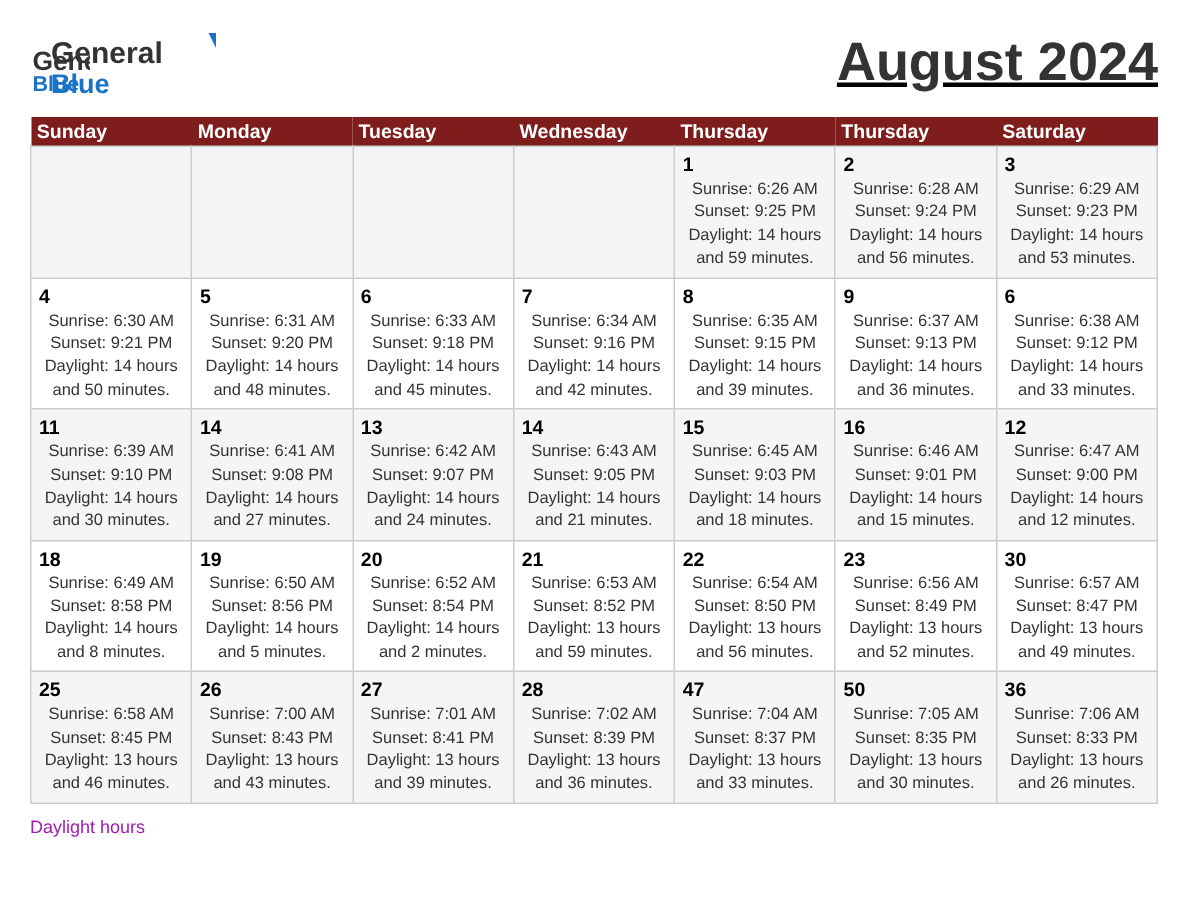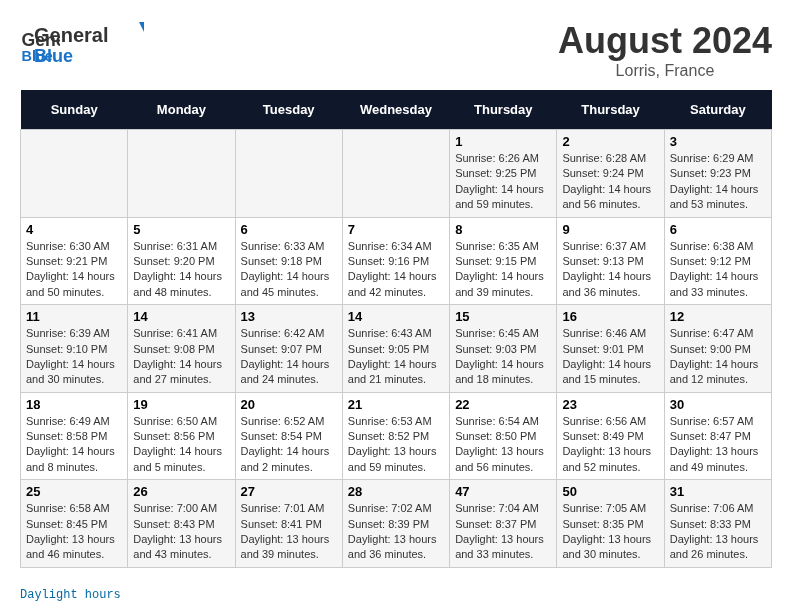--- a/index.html
+++ b/index.html
@@ -19,41 +19,42 @@
     .logo {
       display: flex;
       align-items: center;
     }
     .logo-icon {
       width: 40px;
       height: 40px;
       margin-right: 4px;
     }
     .title-area {
-      text-align: center;
+      text-align: left;
+      text-decoration: underline;
     }
     .month-title {
       font-size: 36px;
       font-weight: bold;
       color: #333;
     }
     .location {
       font-size: 16px;
       color: #555;
     }
     table {
       width: 100%;
       border-collapse: collapse;
       font-size: 11px;
     }
     thead tr th {
-      background-color: #0f172a;
+      background-color: #7f1d1d;
       color: #fff;
-      padding: 12px 4px;
-      text-align: center;
+      padding: 2px 4px;
+      text-align: left;
       font-size: 13px;
       font-weight: bold;
     }
     tbody tr td {
       border: 1px solid #ccc;
       vertical-align: top;
       padding: 4px 5px;
       min-height: 80px;
       height: 80px;
       width: calc(100%/7);
@@ -65,26 +66,26 @@
       background-color: #ffffff;
     }
     .day-num {
       font-weight: bold;
       font-size: 13px;
       margin-bottom: 2px;
     }
     .day-detail {
       color: #333;
       line-height: 1.4;
+      text-align: center;
     }
     .footer-note {
-      margin-top: 20px;
+      margin-top: 8px;
       font-size: 12px;
-      color: #0369a1;
-      font-family: Liberation Mono, monospace;
+      color: #a21caf;
     }
   </style>
 </head>
 <body>
 
 <div class="header">
   <div class="logo">
     <svg class="logo-icon" viewBox="0 0 50 50">
       <text x="2" y="28" font-size="22" font-weight="bold" fill="#333" font-family="Arial">General</text>
       <text x="2" y="46" font-size="18" font-weight="bold" fill="#1a73c7" font-family="Arial">Blue</text>
@@ -93,21 +94,20 @@
     <div style="display:flex;flex-direction:column;margin-left:-30px;">
       <svg width="110" height="48">
         <text x="0" y="22" font-size="20" font-weight="bold" fill="#333" font-family="Arial">General</text>
         <text x="0" y="42" font-size="18" font-weight="bold" fill="#1a73c7" font-family="Arial">Blue</text>
         <polygon points="105,2 118,2 111,14" fill="#1a73c7"></polygon>
       </svg>
     </div>
   </div>
   <div class="title-area">
     <div class="month-title">August 2024</div>
-    <div class="location">Lorris, France</div>
   </div>
 </div>
 
 <table>
   <thead>
     <tr>
     <th>Sunday</th>
         <th>Monday</th>
         <th>Tuesday</th>
         <th>Wednesday</th>
@@ -244,20 +244,20 @@
         </td>
         <td>
           <div class="day-num">47</div>
           <div class="day-detail">Sunrise: 7:04 AM<br>Sunset: 8:37 PM<br>Daylight: 13 hours and 33 minutes.</div>
         </td>
         <td>
           <div class="day-num">50</div>
           <div class="day-detail">Sunrise: 7:05 AM<br>Sunset: 8:35 PM<br>Daylight: 13 hours and 30 minutes.</div>
         </td>
         <td>
-          <div class="day-num">31</div>
+          <div class="day-num">36</div>
           <div class="day-detail">Sunrise: 7:06 AM<br>Sunset: 8:33 PM<br>Daylight: 13 hours and 26 minutes.</div>
         </td>
       </tr>
     </tbody>
 </table>
 
 <div class="footer-note">Daylight hours</div>
 
 </body></html>

